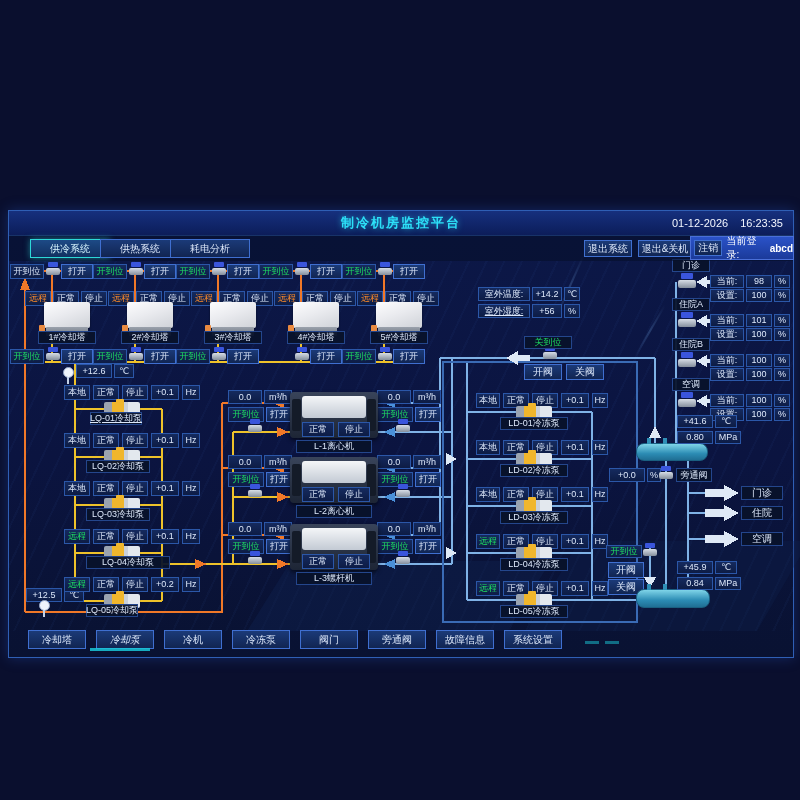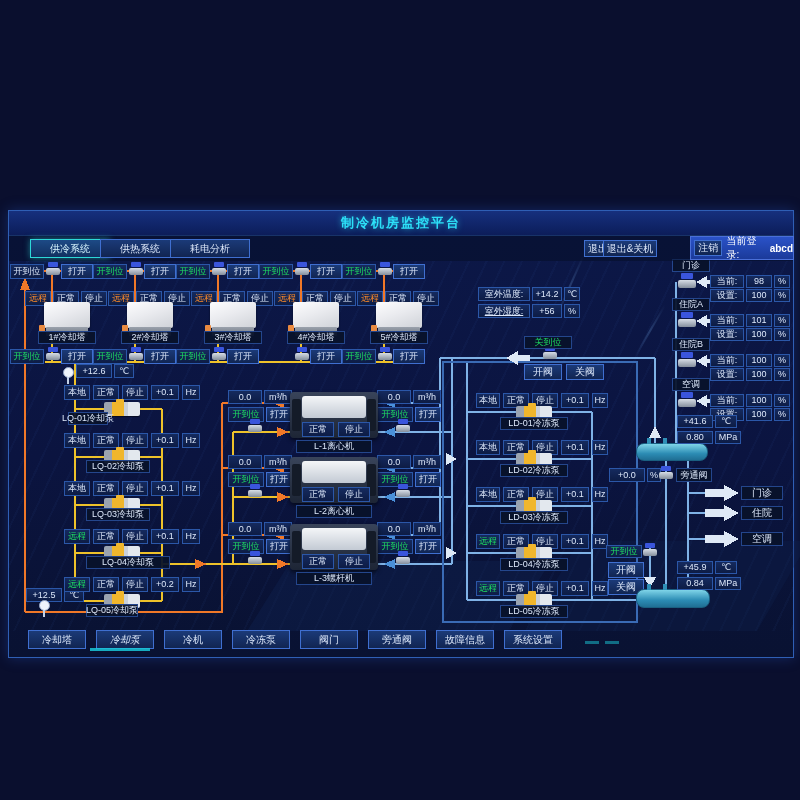--- a/index.html
+++ b/index.html
@@ -53,29 +53,30 @@
 <div id="frame">
   <div class="texture"></div>
   <div class="streak" style="left:320px;top:60px;height:90px;transform:rotate(28deg);"></div>
   <div class="streak" style="left:560px;top:40px;height:70px;transform:rotate(24deg);"></div>
   <div class="streak" style="left:640px;top:90px;height:60px;transform:rotate(30deg);"></div>
   <div class="floor" style="left:260px;bottom:26px;width:260px;height:70px;transform:skewX(-32deg);"></div>
   <div class="floor" style="right:10px;bottom:26px;width:230px;height:90px;transform:skewX(-30deg);opacity:.7;"></div>
 
   <div id="titlebar">
     <div id="title">制冷机房监控平台</div>
+    <div id="datetime"><span>01-12-2026</span><span>16:23:35</span></div>
   </div>
   <div id="tabstrip"></div>
 </div>
 
 <div class="chip tab h19 f10 active" style="left:30px;">供冷系统</div>
 <div class="chip tab h19 f10 btn" style="left:100px;">供热系统</div>
 <div class="chip tab h19 f10 btn" style="left:170px;">耗电分析</div>
 <div class="chip btn h17 f10" style="left:584px;top:240px;width:48px;z-index:6;text-align:right;">退出系统</div>
-<div class="chip btn h17 f10" style="left:603px;top:240px;width:54px;z-index:6;text-align:right;">退出&amp;关机</div>
+<div class="chip btn h17 f10" style="left:638px;top:240px;width:54px;z-index:6;text-align:right;">退出&amp;关机</div>
 <div class="loginpanel">
   <span class="chip btn h16 f10" style="position:relative;left:3px;top:0;width:30px;display:inline-flex;">注销</span>
   <span style="margin-left:7px;">当前登录:</span>
   <span style="margin-left:3px;font-weight:bold;">abcd</span>
 </div>
 
 <svg width="800" height="800" shape-rendering="crispEdges">
 
   <path d="M25 612V271H420 M52 271V302 M135 271V302 M218 271V302 M301 271V302 M384 271V302 M222 403V612H25 M222 403H290 M222 468H290 M222 535H290" stroke="#f07828" stroke-width="2" fill="none"></path>
 
@@ -202,21 +203,21 @@
 <div class="chip h14" style="left:26px;top:588px;width:36px;">+12.5</div>
 <div class="chip h14" style="left:64px;top:588px;width:20px;">℃</div>
 <div class="sensor" style="left:39px;top:600px;"></div>
 
 <div class="chip" style="left:64px;top:385px;width:26px;">本地</div>
 <div class="chip" style="left:93px;top:385px;width:26px;">正常</div>
 <div class="chip" style="left:122px;top:385px;width:26px;">停止</div>
 <div class="chip" style="left:151px;top:385px;width:28px;">+0.1</div>
 <div class="chip" style="left:182px;top:385px;width:18px;">Hz</div>
 <div class="pump" style="left:104px;top:402px;"></div>
-<div class="chip name h13" style="left:68px;top:412px;width:40px;">LQ-01冷却泵</div>
+<div class="chip name h13" style="left:90px;top:412px;width:52px;text-decoration:underline;">LQ-01冷却泵</div>
 
 <div class="chip" style="left:64px;top:433px;width:26px;">本地</div>
 <div class="chip" style="left:93px;top:433px;width:26px;">正常</div>
 <div class="chip" style="left:122px;top:433px;width:26px;">停止</div>
 <div class="chip" style="left:151px;top:433px;width:28px;">+0.1</div>
 <div class="chip" style="left:182px;top:433px;width:18px;">Hz</div>
 <div class="pump" style="left:104px;top:450px;"></div>
 <div class="chip name h13" style="left:86px;top:460px;width:64px;">LQ-02冷却泵</div>
 
 <div class="chip" style="left:64px;top:481px;width:26px;">本地</div>

